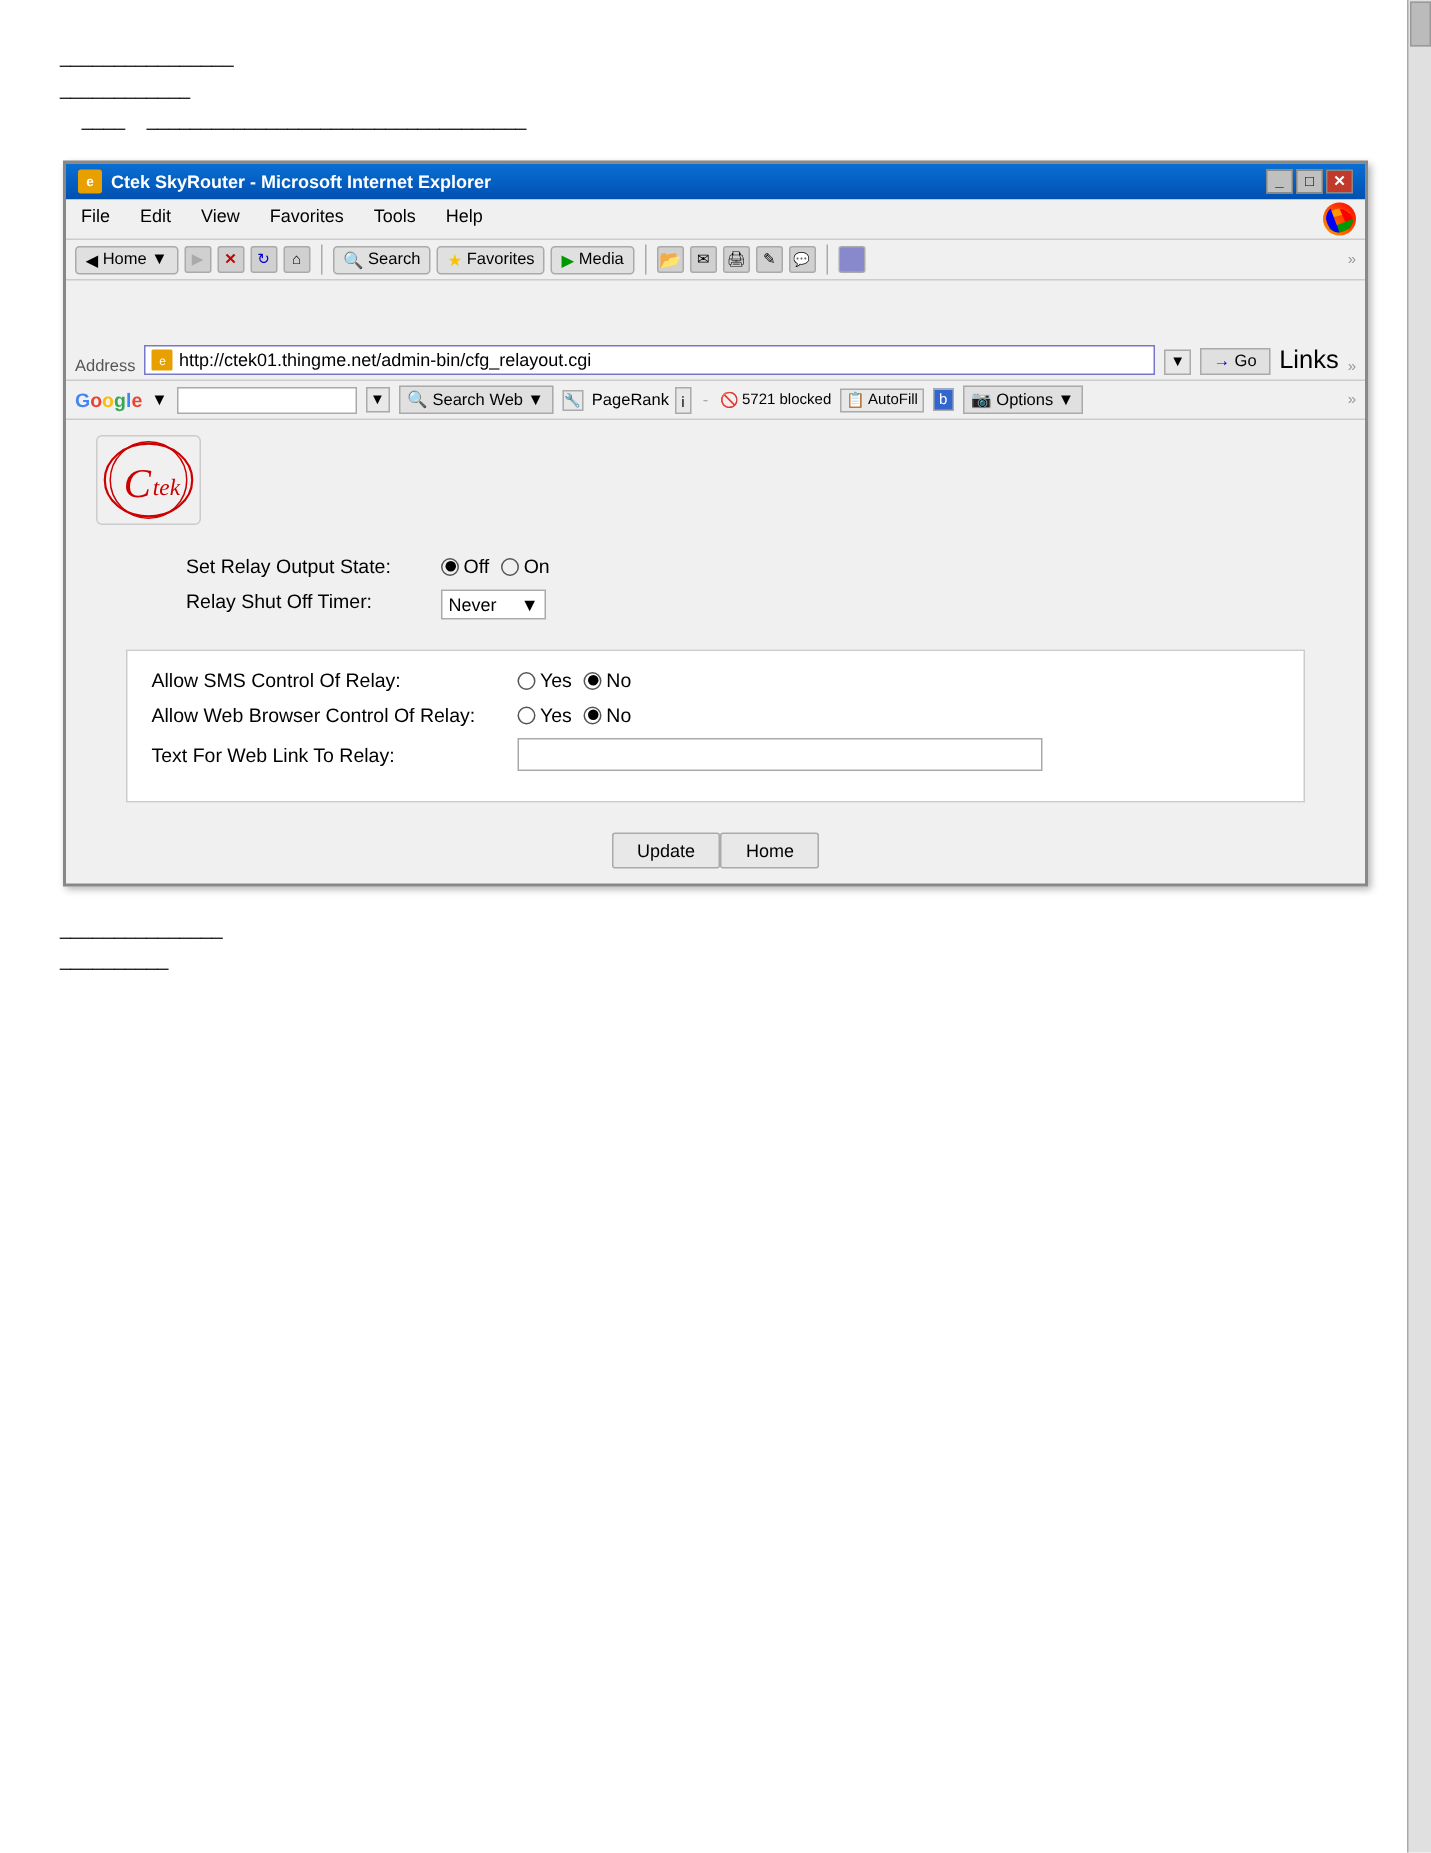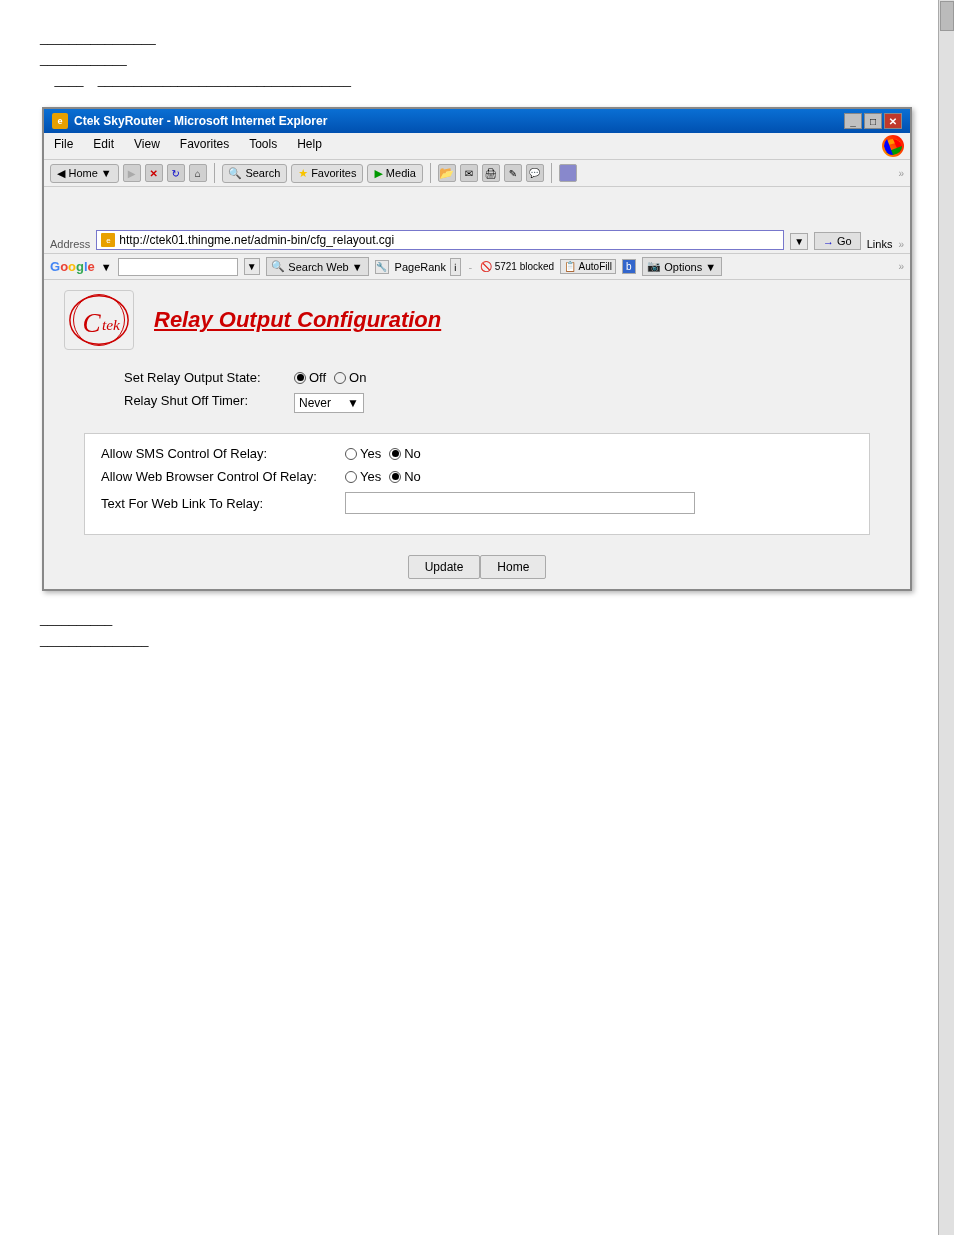--- a/index.html
+++ b/index.html
@@ -176,21 +176,21 @@
       background: #e0e0e0;
       border: 1px solid #aaa;
       padding: 2px 8px;
       font-size: 11px;
       cursor: pointer;
       display: flex;
       align-items: center;
       gap: 3px;
     }
     .links-btn {
-      font-size: 11px;
+      font-size: 17px;
       cursor: pointer;
       color: #000;
     }
 
     
     .google-bar {
       background: #f0f0f0;
       padding: 3px 6px;
       display: flex;
       align-items: center;
@@ -564,21 +564,20 @@
       <div class="page-header">
 
         <div class="ctek-logo">
           <svg width="70" height="60" viewBox="0 0 70 60">
             <ellipse cx="35" cy="30" rx="30" ry="25" fill="none" stroke="#cc0000" stroke-width="1.5"></ellipse>
             <text x="18" y="42" font-style="italic" font-size="28" fill="#cc0000" font-family="Georgia, serif">C</text>
             <text x="38" y="40" font-style="italic" font-size="16" fill="#cc0000" font-family="Georgia, serif">tek</text>
           </svg>
         </div>
 
-        <h1 class="page-title">Relay Output Configuration</h1>
       </div>
 
       <div class="form-section">
         <div class="form-row">
           <span class="form-label">Set Relay Output State:</span>
           <div class="radio-group">
             <div class="radio-item">
               <span class="radio-btn selected"></span>
               <span>Off</span>
             </div>
@@ -643,18 +642,18 @@
 
     <div class="scrollbar">
       <div class="scrollbar-thumb"></div>
     </div>
   </div>
 
 </div>
 
 <div class="outer-doc" style="margin-top:20px;">
   <div class="outer-line">
+    <span class="underline-text">_______________</span>
+  </div>
+  <div class="outer-line">
     <span class="underline-text">__________</span>
   </div>
-  <div class="outer-line">
-    <span class="underline-text">_______________</span>
-  </div>
 </div>
 
 </body></html>

